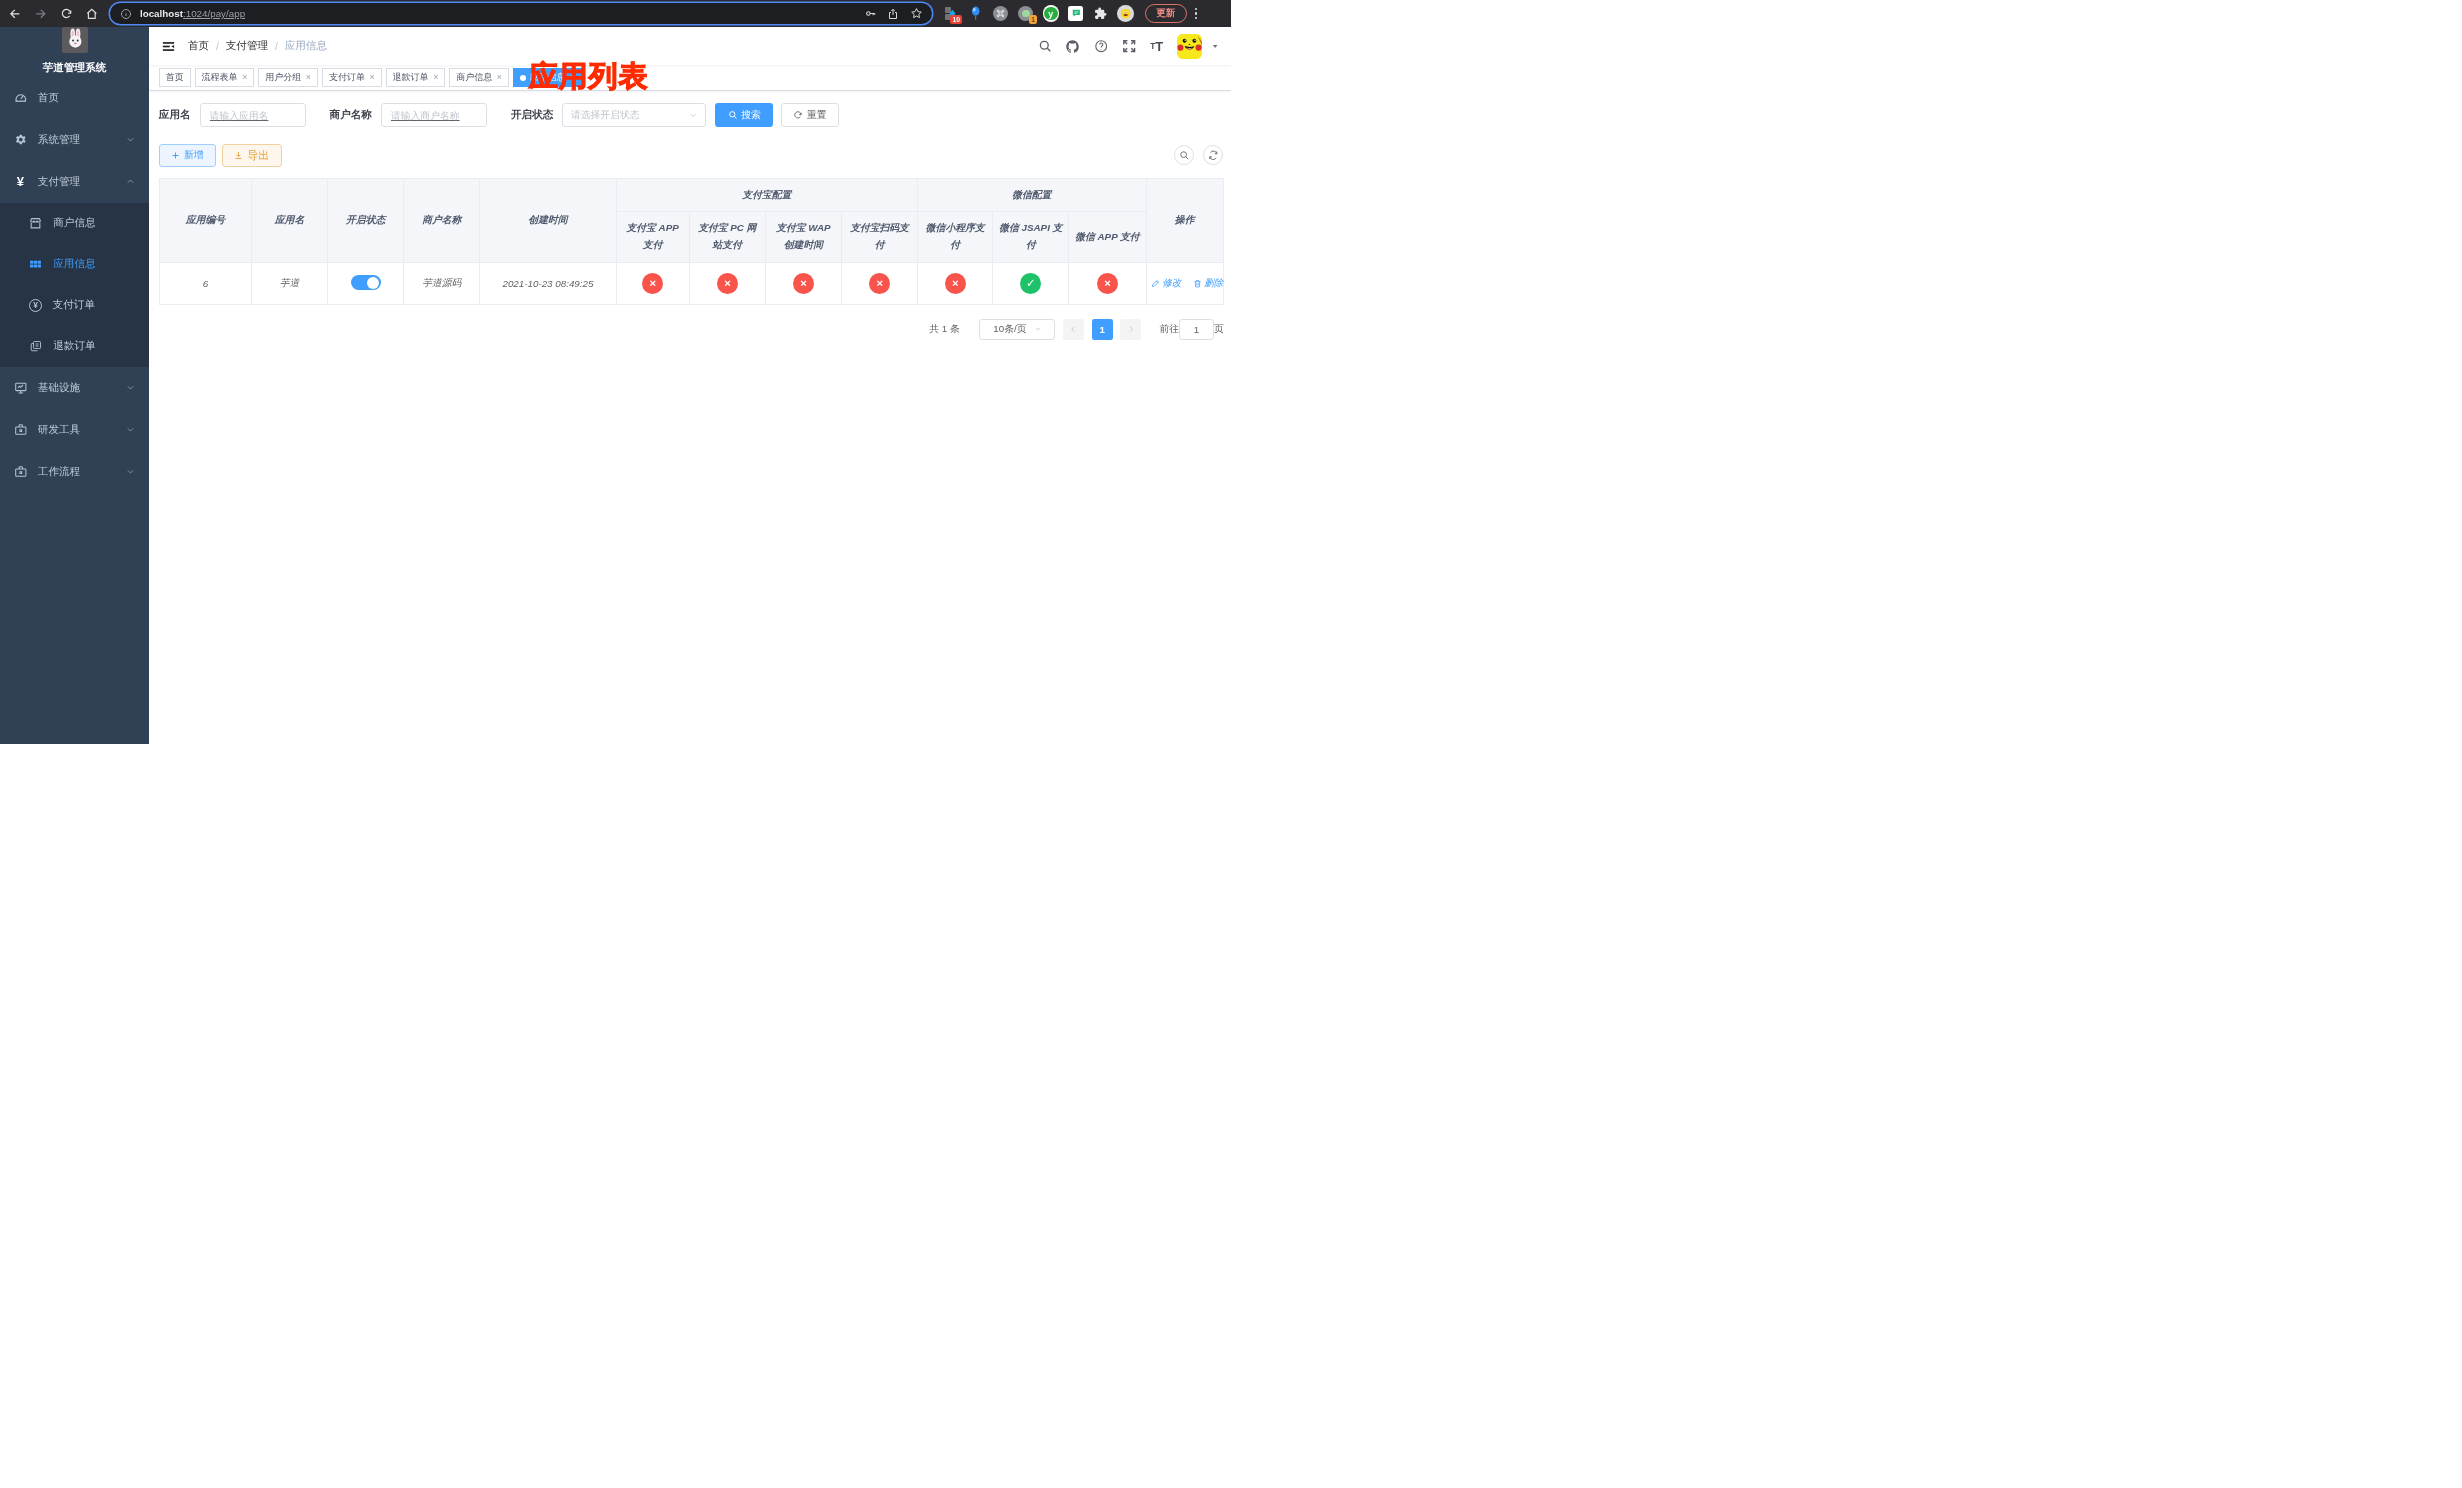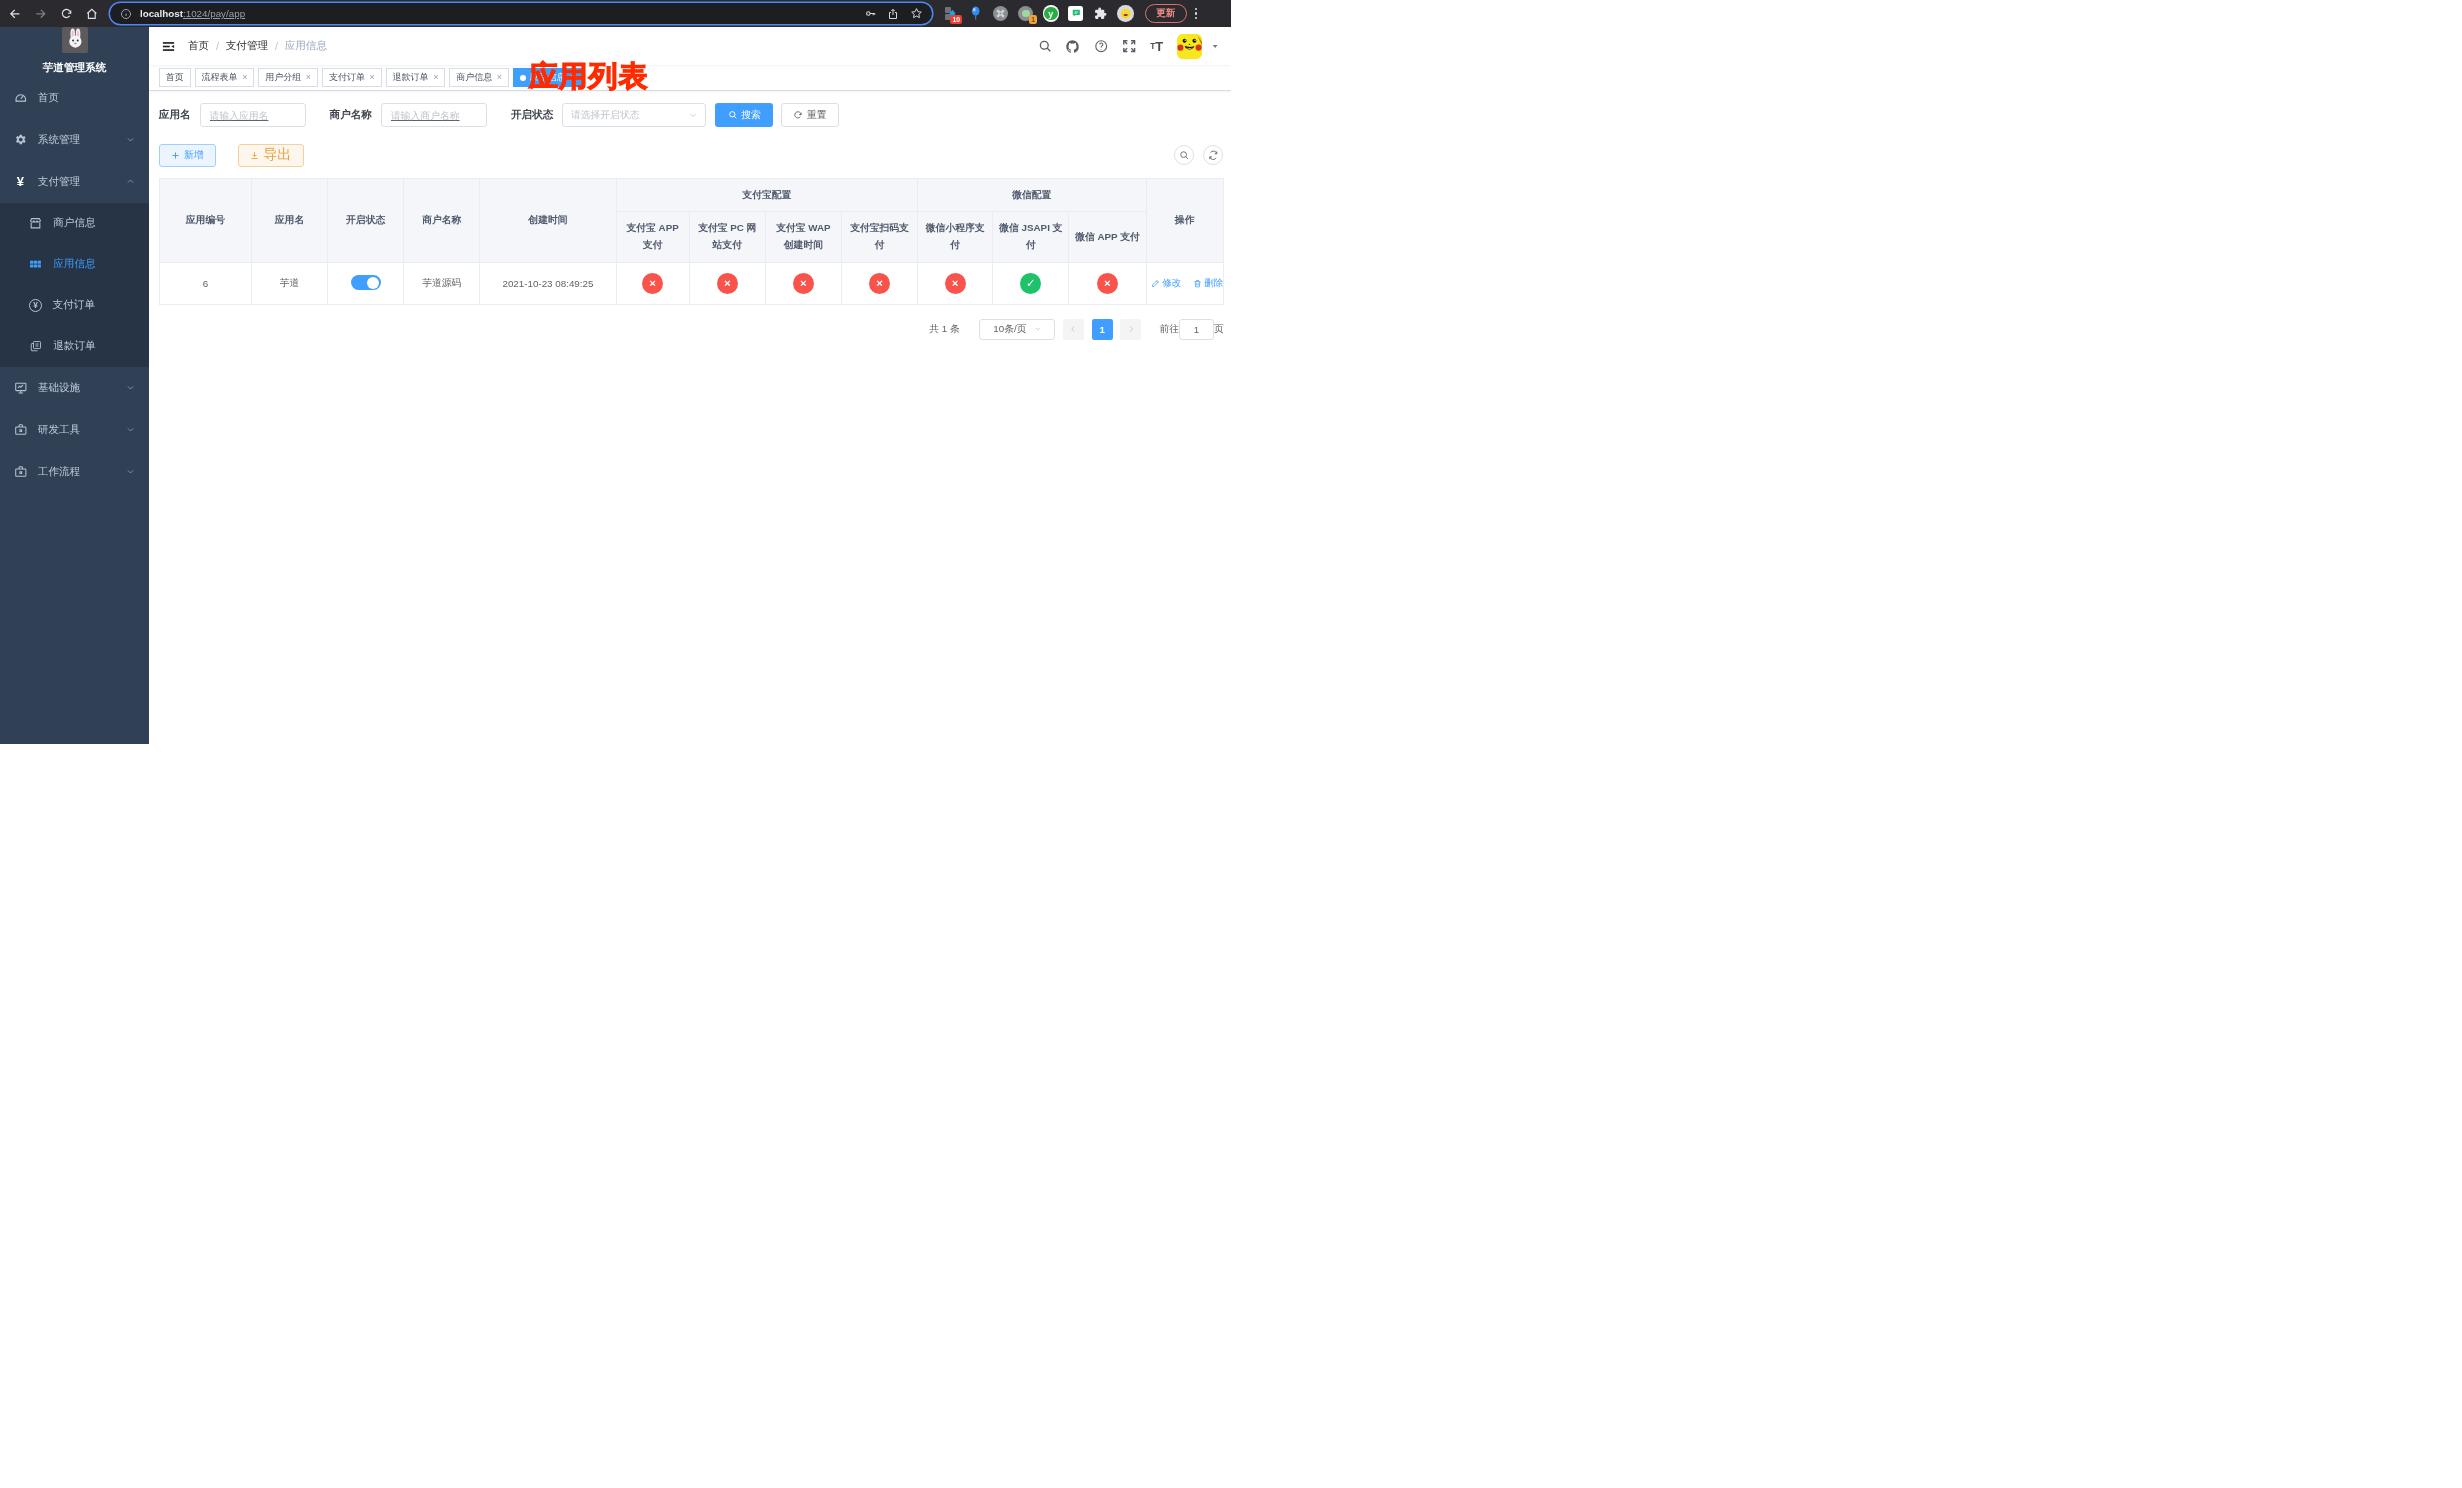--- a/index.html
+++ b/index.html
@@ -95,28 +95,28 @@
   .f-select { width:144px; height:24px; border:0.8px solid #dcdfe6; border-radius:3px; display:flex;
     align-items:center; padding:0 7.6px; color:#bfc4cc; font-size:9.8px; background:#fff; margin-right:9px; }
   .f-select .ph { flex:1; }
   .btn { height:24px; border-radius:3px; font-size:9.8px; display:inline-flex; align-items:center;
     justify-content:center; gap:3.8px; cursor:pointer; border:0.8px solid transparent; padding:0 11.4px; }
   .btn-primary { background:#409eff; color:#fff; }
   .btn-default { background:#fff; border-color:#dcdfe6; color:#606266; margin-left:7.6px;justify-content:center; }
 
   .toolbar { display:flex; align-items:center; margin-top:16.7px; }
   .btn-plain-blue { background:#ecf5ff; border-color:#a0cfff; color:#409eff; height:23px; font-size:9.8px; }
-  .btn-plain-yellow { background:#fdf6ec; border-color:#f3d19e; color:#e6a23c; height:23px; font-size:14px; margin-left:22px; }
+  .btn-plain-yellow { background:#fdf6ec; border-color:#f3d19e; color:#e6a23c; height:23px; font-size:11px; margin-left:6px; }
   .toolbar-right { margin-left:auto; display:flex; gap:9px; }
   .circle-btn { width:20.4px; height:20.4px; border-radius:50%; border:0.8px solid #dee0e6; background:#fff;
     display:flex; align-items:center; justify-content:center; color:#666; cursor:pointer; }
 
   
   table.grid { border-collapse:collapse; margin-top:11.4px; table-layout:fixed; width:1065px; font-size:9.8px; }
-  .grid th, .grid td { border:0.8px solid #e9edf3; text-align:center; vertical-align:middle; padding:1.5px 4.5px; }
+  .grid th, .grid td { border:0.8px solid #e9edf3; text-align:center; vertical-align:middle; padding:1.5px 4.5px;font-style:italic; }
   .grid thead th { background:#f4f6f9; color:#515a6e; font-weight:700; line-height:1.7; }
   .grid .h-group { height:33px; }
   .grid .h-sub th { height:51px; }
   .grid tbody td { height:42px; color:#606266; background:#fff; }
   .cfg { width:21px; height:21px; border-radius:50%; display:inline-flex; align-items:center;
     justify-content:center; color:#fff; font-size:11.4px; font-weight:bold; line-height:1; }
   .cfg.disabled { background:#f8544c; }
   .cfg.enabled { background:#1ec269; }
   .toggle { width:30px; height:15px; border-radius:7.6px; background:#dcdfe6; position:relative; display:inline-block; cursor:pointer; }
   .toggle.on { background:#409eff; }

